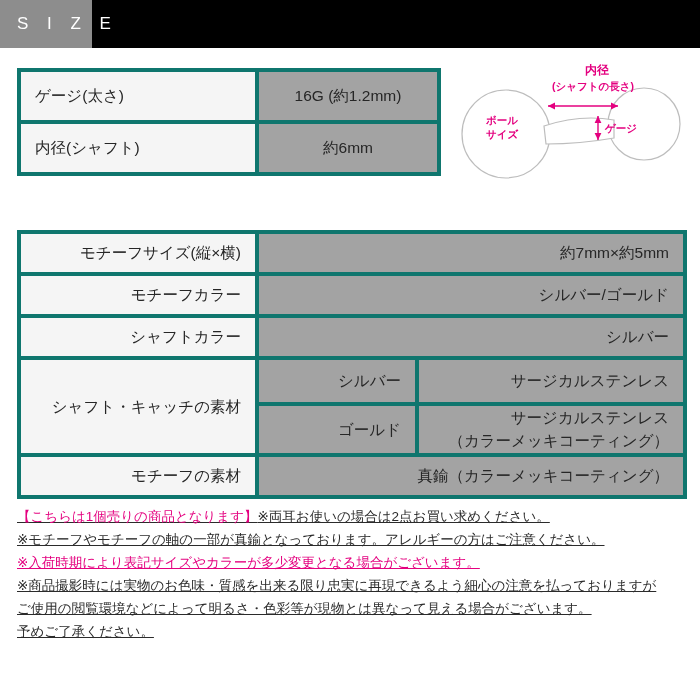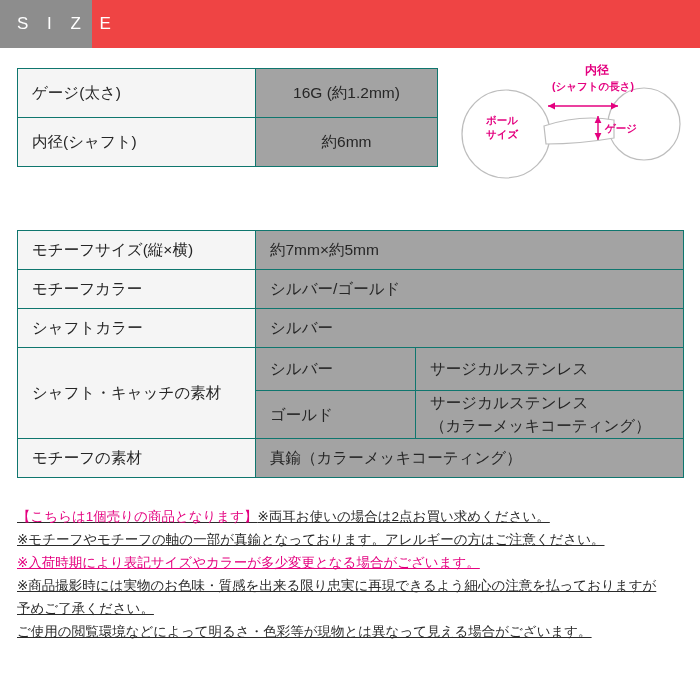--- a/index.html
+++ b/index.html
@@ -21,21 +21,21 @@
     box-sizing: border-box;
   }
 
   
   .header-band {
     position: absolute;
     left: 0;
     top: 0;
     width: 700px;
     height: 48px;
-    background: #ef4444;
+    background: #000000;
   }
   .header-accent {
     position: absolute;
     left: 0;
     top: 0;
     width: 92px;
     height: 48px;
     background: #8d8d8d;
   }
   .header-title {
@@ -49,21 +49,21 @@
     line-height: 22px;
   }
 
   
   .tbl {
     position: absolute;
     border-collapse: collapse;
     table-layout: fixed;
   }
   .tbl td {
-    border: 1px solid #0f766e;
+    border: 4px solid #0f766e;
     padding: 0 14px;
     font-size: 15.5px;
     color: #262626;
     vertical-align: middle;
     line-height: 1.5;
   }
   .tbl td.label {
     background: #f5f5f5;
     font-size: 15.5px;
   }
@@ -84,21 +84,21 @@
 
   
   #table-motif {
     left: 17px;
     top: 230px;
     width: 666px;
   }
   #table-motif col.m1 { width: 238px; }
   #table-motif col.m2 { width: 160px; }
   #table-motif col.m3 { width: 268px; }
-  #table-motif td { height: 38px; }
+  #table-motif td { height: 38px; text-align: right; }
   #table-motif td.tall { height: 42px; }
 
   
   .illus {
     position: absolute;
     left: 448px;
     top: 52px;
     width: 236px;
     height: 150px;
   }
@@ -209,17 +209,17 @@
     </tbody>
   </table>
 
   <div class="notes">
     <div class="line">
       <span class="pink-strong">【こちらは1個売りの商品となります】</span><span>※両耳お使いの場合は2点お買い求めください。</span>
     </div>
     <div class="line">※モチーフやモチーフの軸の一部が真鍮となっております。アレルギーの方はご注意ください。</div>
     <div class="line pink">※入荷時期により表記サイズやカラーが多少変更となる場合がございます。</div>
     <div class="line">※商品撮影時には実物のお色味・質感を出来る限り忠実に再現できるよう細心の注意を払っておりますが</div>
+    <div class="line">ご使用の閲覧環境などによって明るさ・色彩等が現物とは異なって見える場合がございます。</div>
     <div class="line">予めご了承ください。</div>
-    <div class="line">ご使用の閲覧環境などによって明るさ・色彩等が現物とは異なって見える場合がございます。</div>
   </div>
 
 </div>
 
 </body></html>

